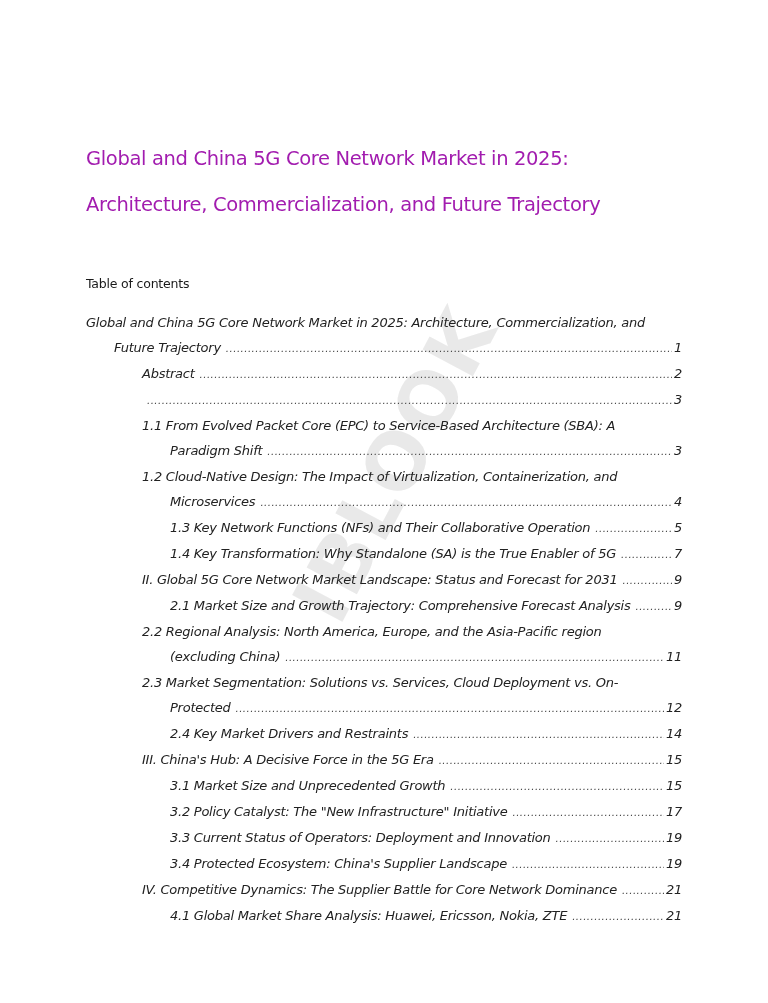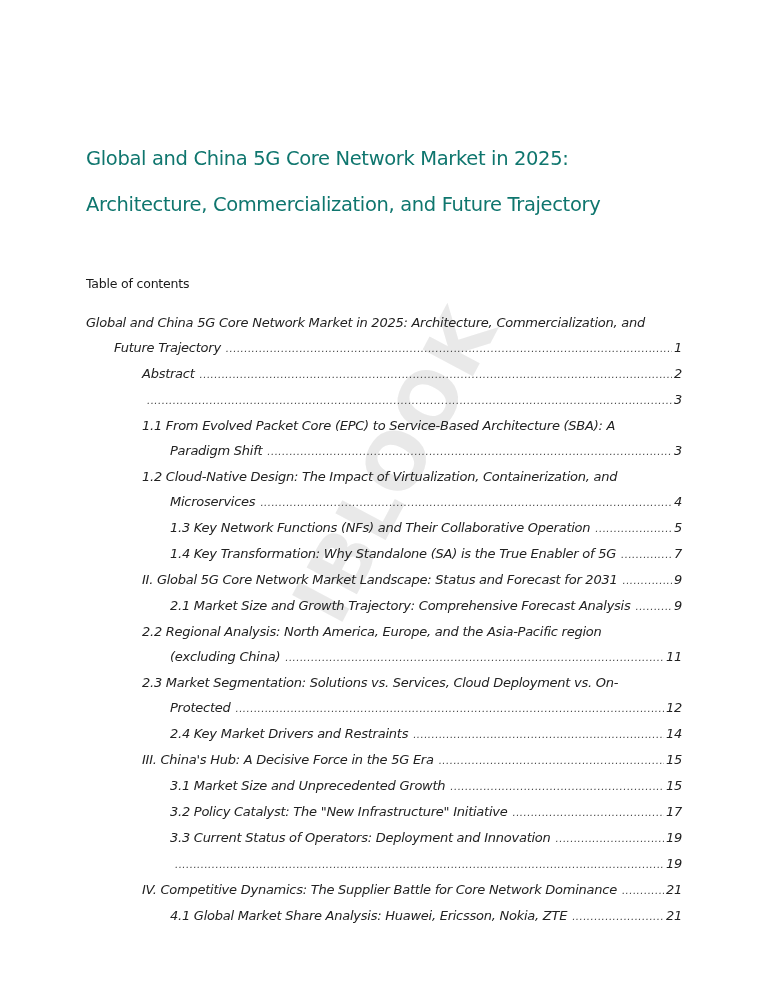--- a/index.html
+++ b/index.html
@@ -3,21 +3,21 @@
   <meta charset="utf-8">
   <style>
     html, body { margin: 0; padding: 0; background: #ffffff; }
     body {
       width: 768px; height: 1003px; position: relative; overflow: hidden;
       font-family: "DejaVu Sans", sans-serif; color: #1f1f1f;
     }
     .page { position: absolute; left: 0; top: 0; width: 768px; height: 1003px; }
     .title {
       position: absolute; left: 86px; top: 136px; width: 620px;
-      font-size: 19.5px; line-height: 46px; font-weight: normal; color: #0f766e;
+      font-size: 19.5px; line-height: 46px; font-weight: normal; color: #a21caf;
       letter-spacing: -0.35px; margin: 0;
     }
     .toc-heading {
       position: absolute; left: 86px; top: 276px;
       font-size: 12.5px; font-weight: normal; color: #1a1a1a; letter-spacing: -0.2px;
     }
     .toc { position: absolute; left: 86px; top: 310px; width: 596px; font-style: italic; }
     .entry {
       font-size: 13px; line-height: 25px; color: #222;
       letter-spacing: -0.25px; position: relative;
@@ -186,20 +186,21 @@
     <div class="entry lvl2">
       <div class="line">
         <span class="txt">3.3 Current Status of Operators: Deployment and Innovation</span>
         <span class="dots"></span>
         <span class="pg">19</span>
       </div>
     </div>
 
     <div class="entry lvl2">
       <div class="line">
+        <span class="txt">3.4 Protected Ecosystem: China's Supplier Landscape</span>
         <span class="dots"></span>
         <span class="pg">19</span>
       </div>
     </div>
 
     <div class="entry lvl1">
       <div class="line">
         <span class="txt">IV. Competitive Dynamics: The Supplier Battle for Core Network Dominance</span>
         <span class="dots"></span>
         <span class="pg">21</span>

